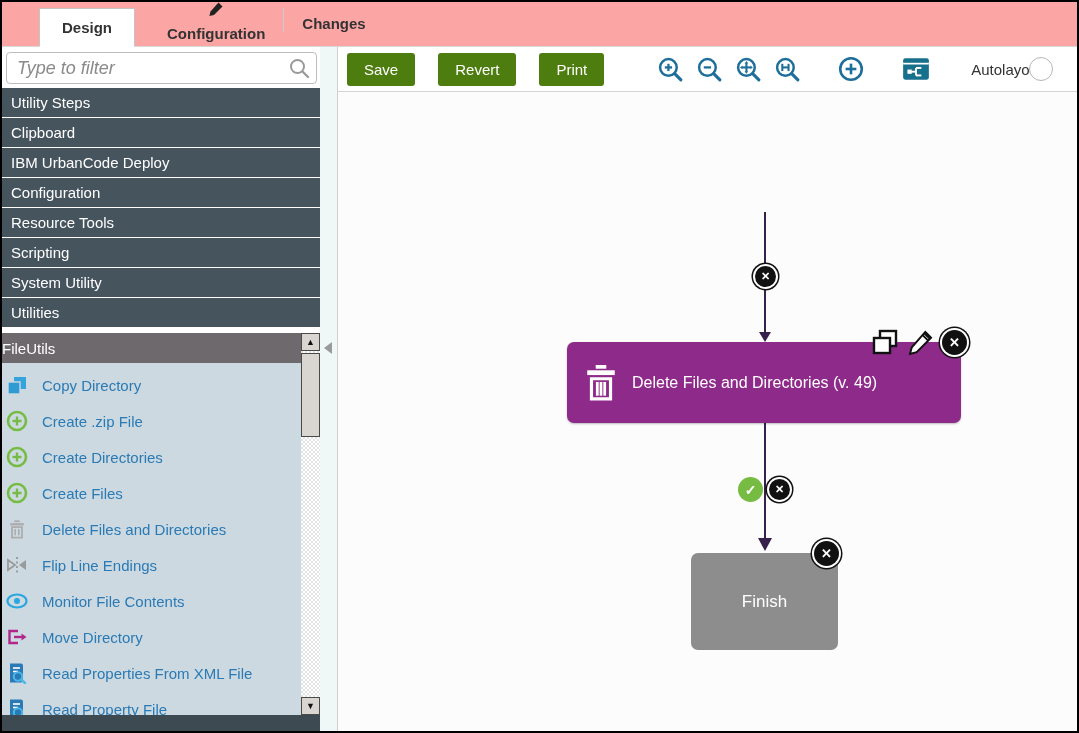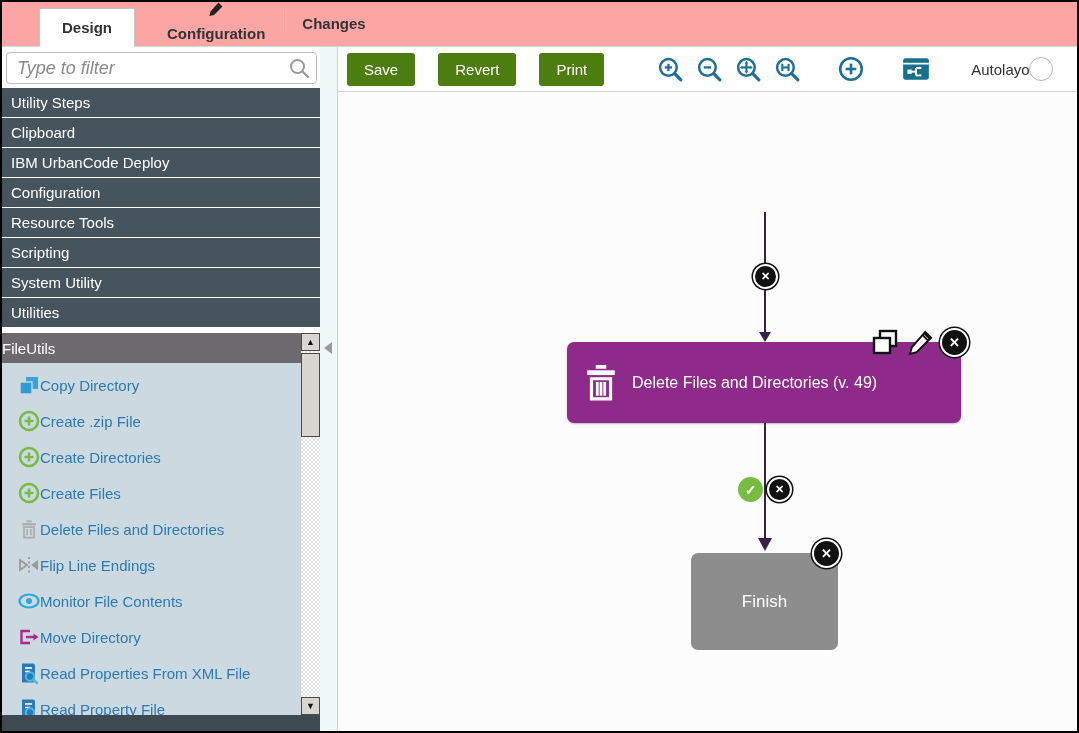--- a/index.html
+++ b/index.html
@@ -22,21 +22,21 @@
   .filter-wrap { padding:5px 3px 4px 4px; position:relative; }
   .filter-input { width:100%; height:32px; border:1px solid #bdbdbd; border-radius:4px; padding:0 34px 0 10px; font-size:18px; font-style:italic; color:#555; font-family:"Liberation Sans", sans-serif; }
   .filter-input::placeholder { color:#8a8a8a; font-style:italic; }
   .filter-search { position:absolute; right:10px; top:10px; width:22px; height:22px; }
   .category { height:29px; margin-bottom:1px; background:#46545e; color:#fff; font-size:15px; display:flex; align-items:center; padding-left:9px; cursor:pointer; flex:0 0 29px; }
   .cat-gap { height:5px; flex:0 0 5px; background:#fff; }
   .list-region { flex:1; display:flex; min-height:0; }
   .list-left { flex:1; display:flex; flex-direction:column; min-height:0; }
   .group-row { height:30px; flex:0 0 30px; background:#6d696d; color:#fff; font-size:15px; display:flex; align-items:center; cursor:pointer; }
   .items { flex:1; background:#ccd9e1; overflow:hidden; padding-top:4px; }
-  .item { height:36px; display:flex; align-items:center; padding-left:16px; cursor:pointer; }
+  .item { height:36px; display:flex; align-items:center; padding-left:4px; gap:14px; cursor:pointer; }
   .item .ic { width:22px; height:22px; flex:0 0 22px; display:flex; align-items:center; justify-content:center; }
   .item .lbl { color:#2a7ab5; font-size:15px; white-space:nowrap; }
   
   .vscroll { width:19px; flex:0 0 19px; display:flex; flex-direction:column; background-image:
       linear-gradient(45deg,#e3e3e3 25%,transparent 25%,transparent 75%,#e3e3e3 75%),
       linear-gradient(45deg,#e3e3e3 25%,#fff 25%,#fff 75%,#e3e3e3 75%);
       background-size:4px 4px; background-position:0 0,2px 2px; }
   .sbtn { height:18px; flex:0 0 18px; background:#d9d6d1; border:1px solid #4a4a4a; display:flex; align-items:center; justify-content:center; font-size:9px; color:#111; cursor:pointer; }
   .sthumb { height:84px; flex:0 0 84px; background:#d9d6d1; border:1px solid #4a4a4a; margin-top:2px; cursor:grab; }
   .sspacer { flex:1; }

